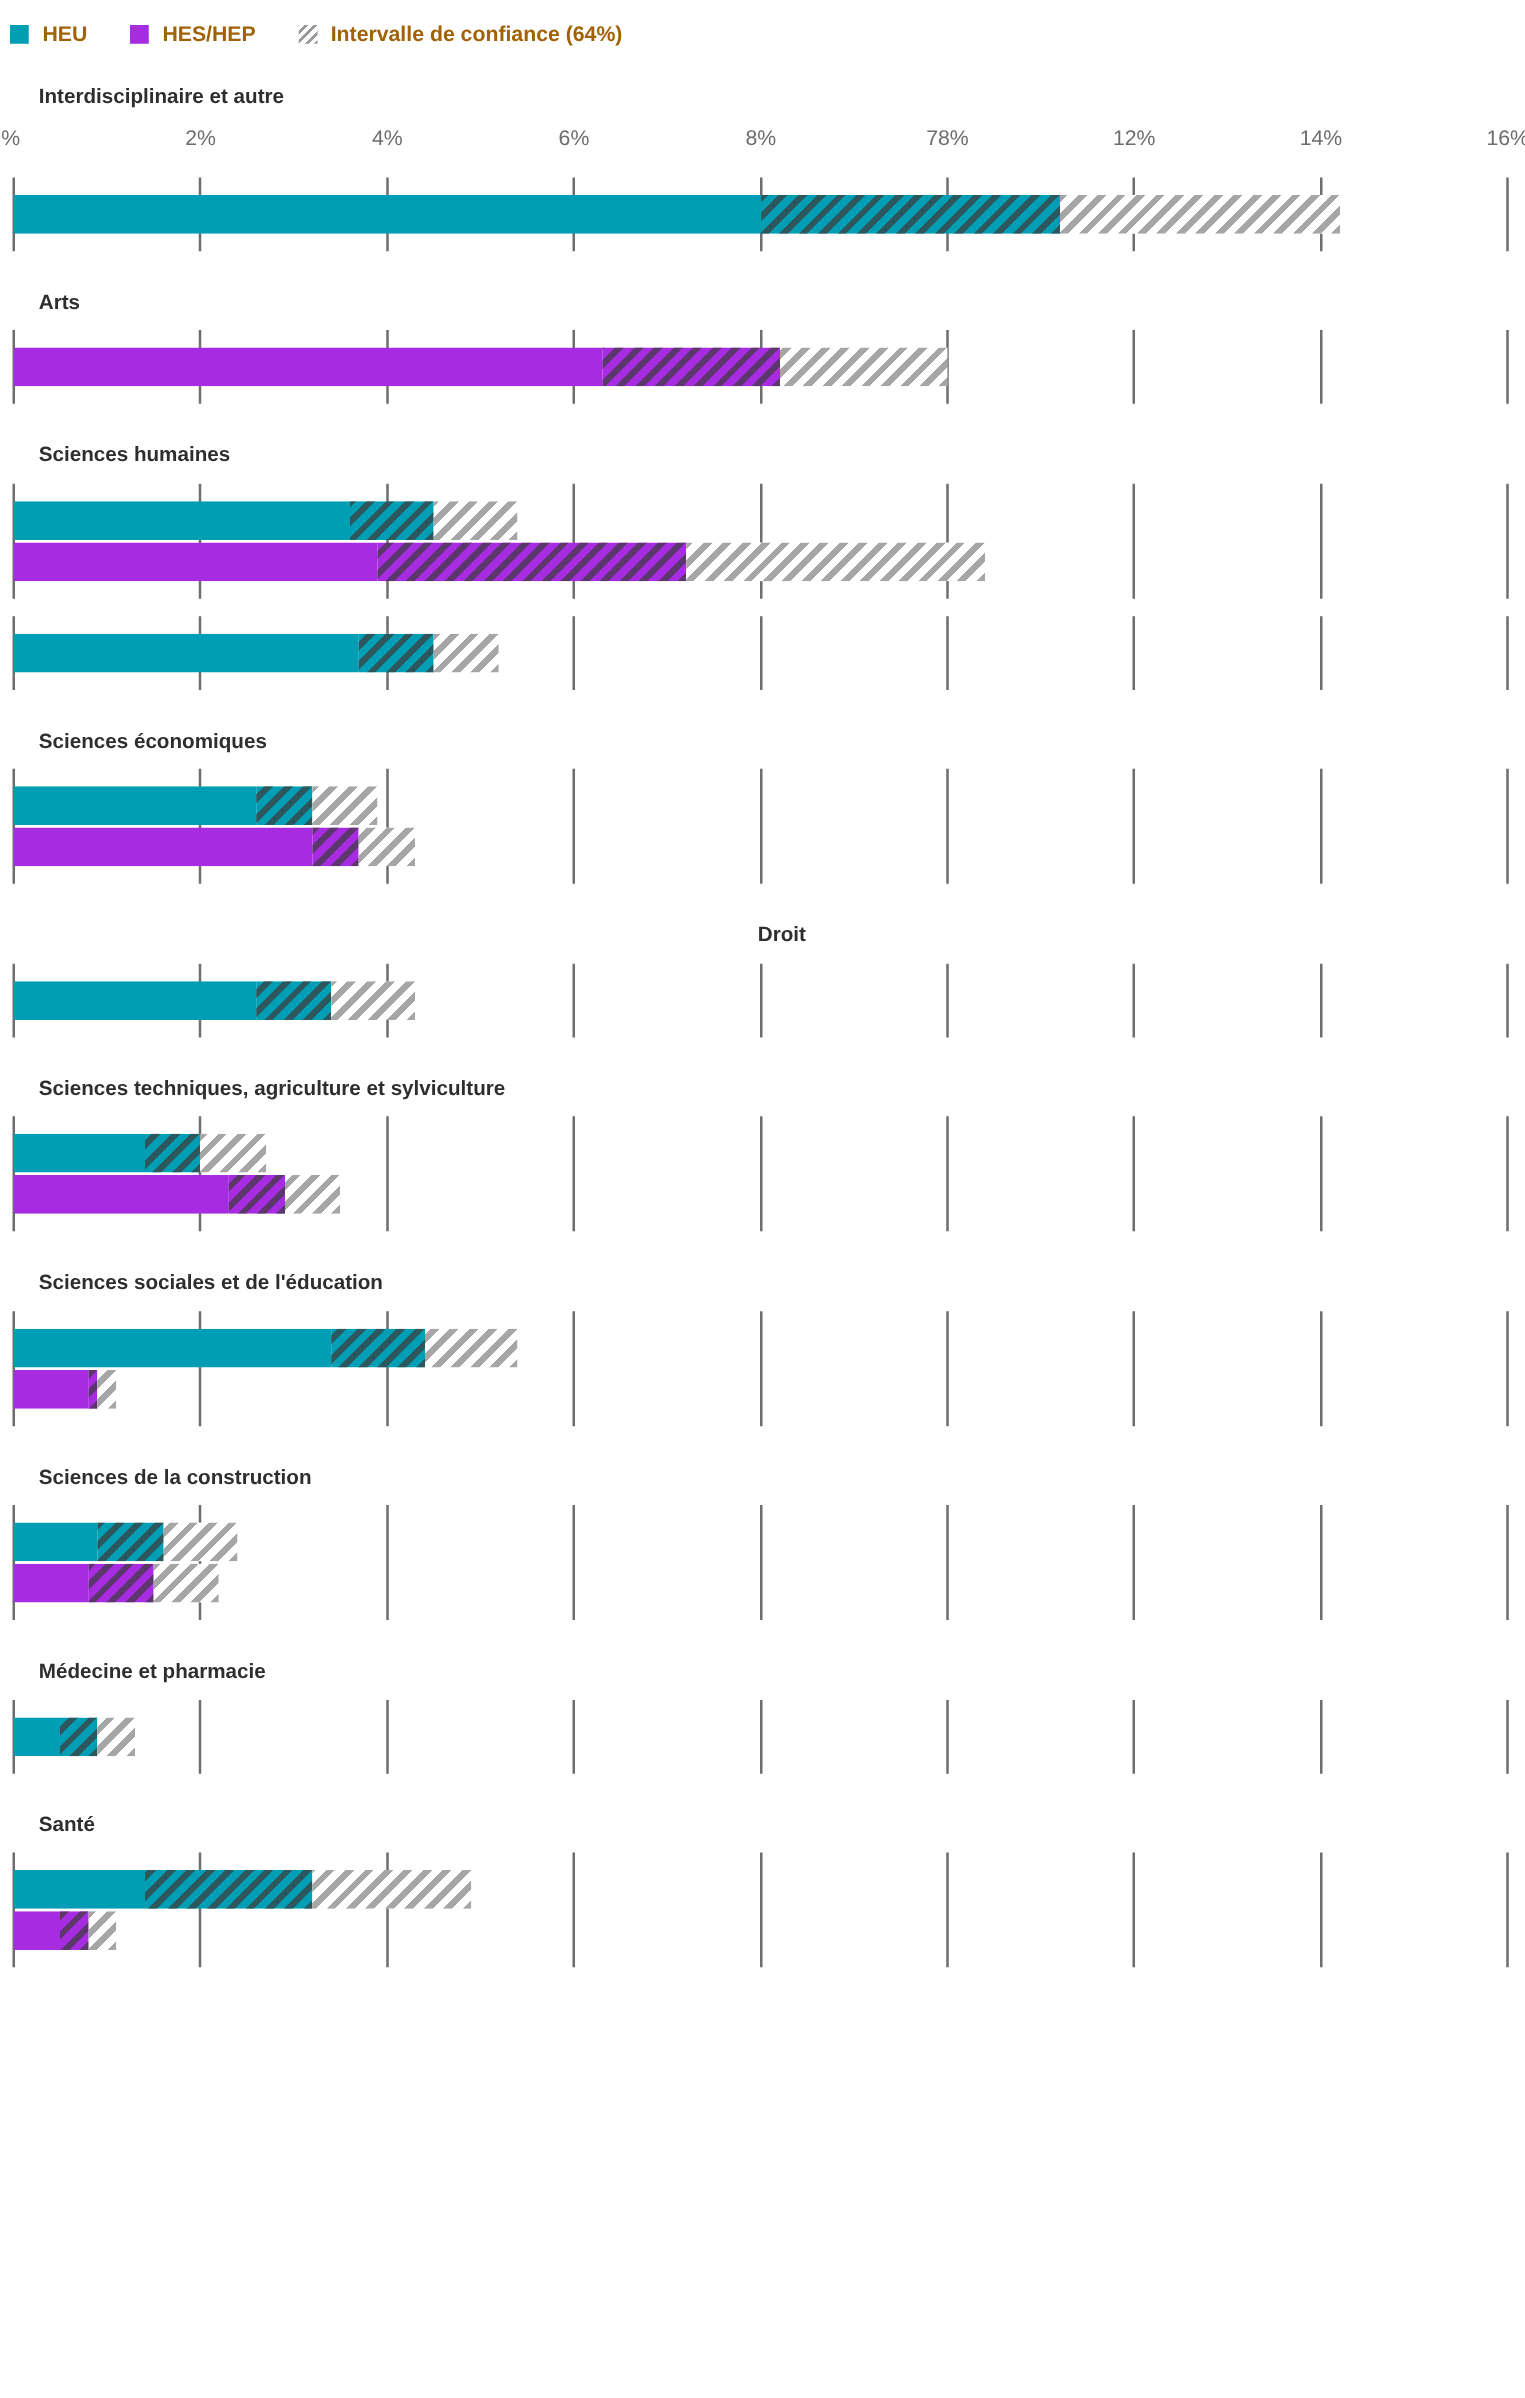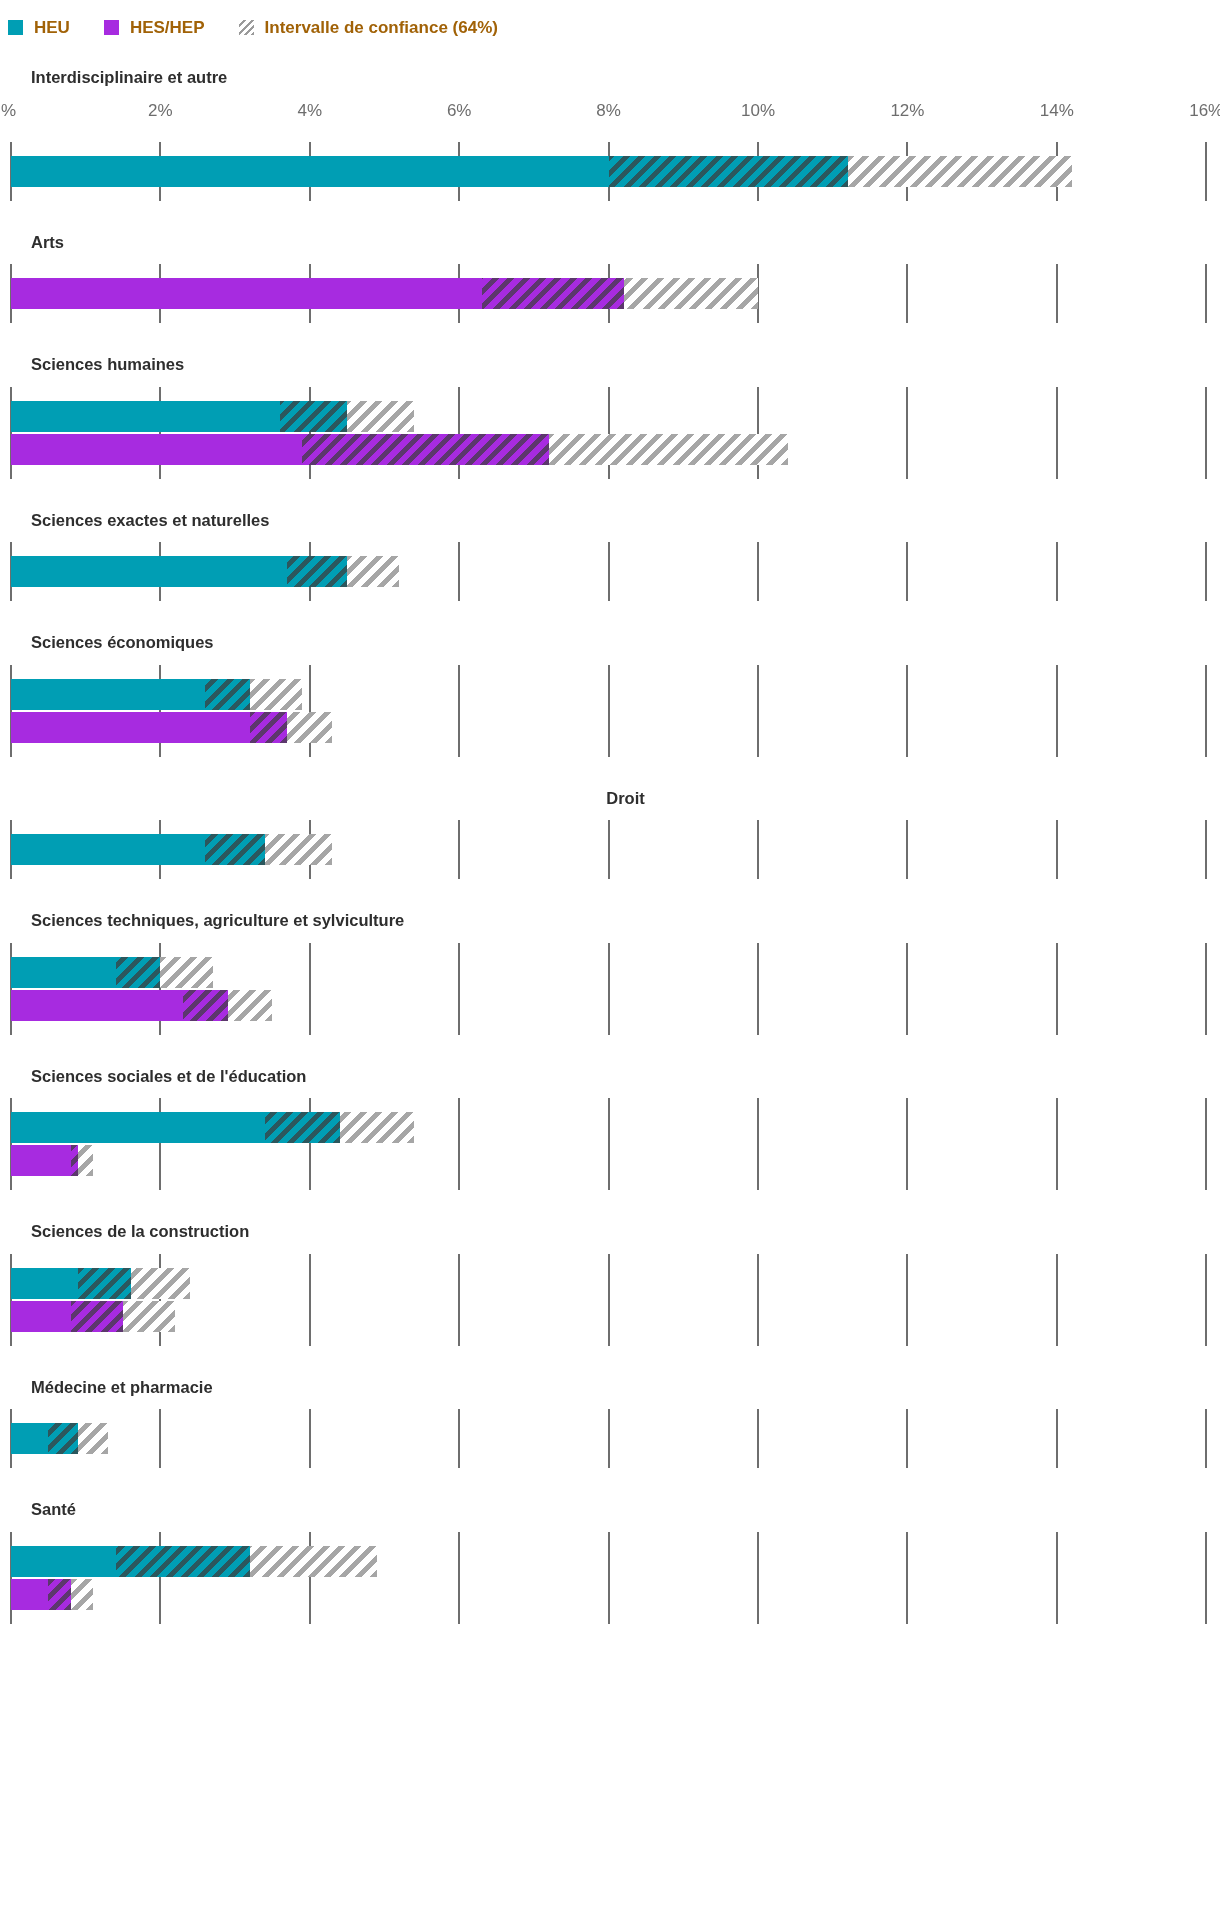--- a/index.html
+++ b/index.html
@@ -145,21 +145,21 @@
   </div>
 <div id="chart">
     <div class="group">
       <div class="group-title" style="padding-top: 25px;">Interdisciplinaire et autre</div>
       <div class="axis-row" style="margin-top: 16px;">
         <div class="axis-tick-label first" style="left: 1px;">%</div>
         <div class="axis-tick-label" style="left: 160.4px;">2%</div>
         <div class="axis-tick-label" style="left: 309.8px;">4%</div>
         <div class="axis-tick-label" style="left: 459.2px;">6%</div>
         <div class="axis-tick-label" style="left: 608.6px;">8%</div>
-        <div class="axis-tick-label" style="left: 758px;">10%</div>
+        <div class="axis-tick-label" style="left: 758px;">78%</div>
         <div class="axis-tick-label" style="left: 907.4px;">12%</div>
         <div class="axis-tick-label" style="left: 1056.8px;">14%</div>
         <div class="axis-tick-label" style="left: 1206.2px;">16%</div>
       </div>
       <div class="plot" style="height: 59px; margin-top: 14px;">
         <div class="gridline" style="left: 10px; top: 0px; height: 59px;"></div>
         <div class="gridline" style="left: 159.4px; top: 0px; height: 59px;"></div>
         <div class="gridline" style="left: 308.8px; top: 0px; height: 59px;"></div>
         <div class="gridline" style="left: 458.2px; top: 0px; height: 59px;"></div>
         <div class="gridline" style="left: 607.6px; top: 0px; height: 59px;"></div>
@@ -211,21 +211,20 @@
           <div class="seg seg-ci-grey" style="width: 67.23px;"></div>
         </div>
         <div class="bar" title="HES/HEP 3.9%" style="top: 47px; width: 776.88px;">
           <div class="seg seg-solid-hes" style="width: 291.33px;"></div>
           <div class="seg seg-ci-hes" style="width: 246.51px;"></div>
           <div class="seg seg-ci-grey" style="width: 239.04px;"></div>
         </div>
       </div>
     </div>
     <div class="group">
-      <div class="group-title" style="padding-top: 33px;">Sciences exactes et naturelles</div>
       <div class="plot" style="height: 59px; margin-top: 14px;">
         <div class="gridline" style="left: 10px; top: 0px; height: 59px;"></div>
         <div class="gridline" style="left: 159.4px; top: 0px; height: 59px;"></div>
         <div class="gridline" style="left: 308.8px; top: 0px; height: 59px;"></div>
         <div class="gridline" style="left: 458.2px; top: 0px; height: 59px;"></div>
         <div class="gridline" style="left: 607.6px; top: 0px; height: 59px;"></div>
         <div class="gridline" style="left: 757px; top: 0px; height: 59px;"></div>
         <div class="gridline" style="left: 906.4px; top: 0px; height: 59px;"></div>
         <div class="gridline" style="left: 1055.8px; top: 0px; height: 59px;"></div>
         <div class="gridline" style="left: 1205.2px; top: 0px; height: 59px;"></div>

